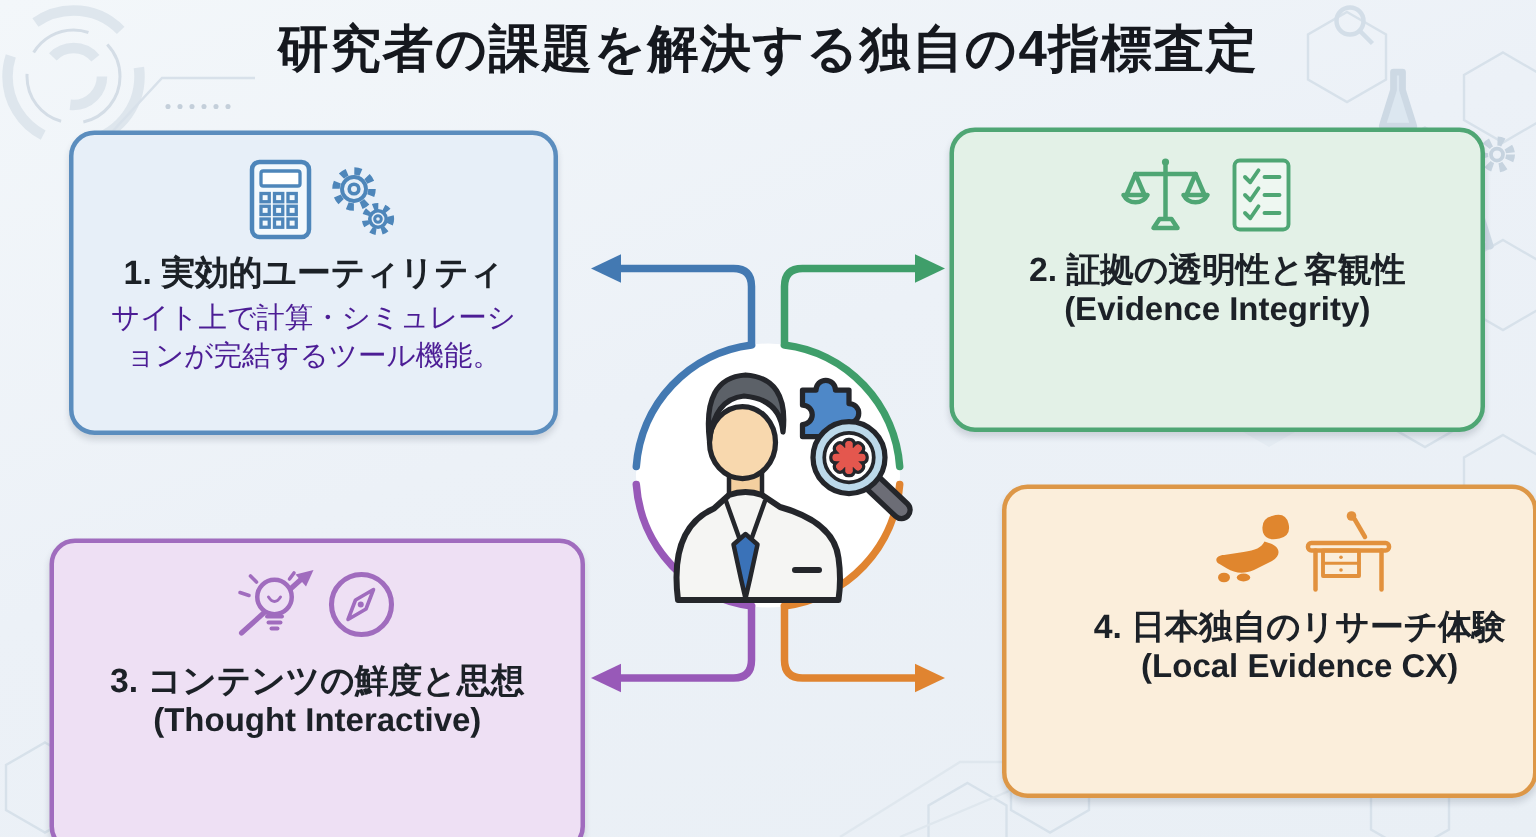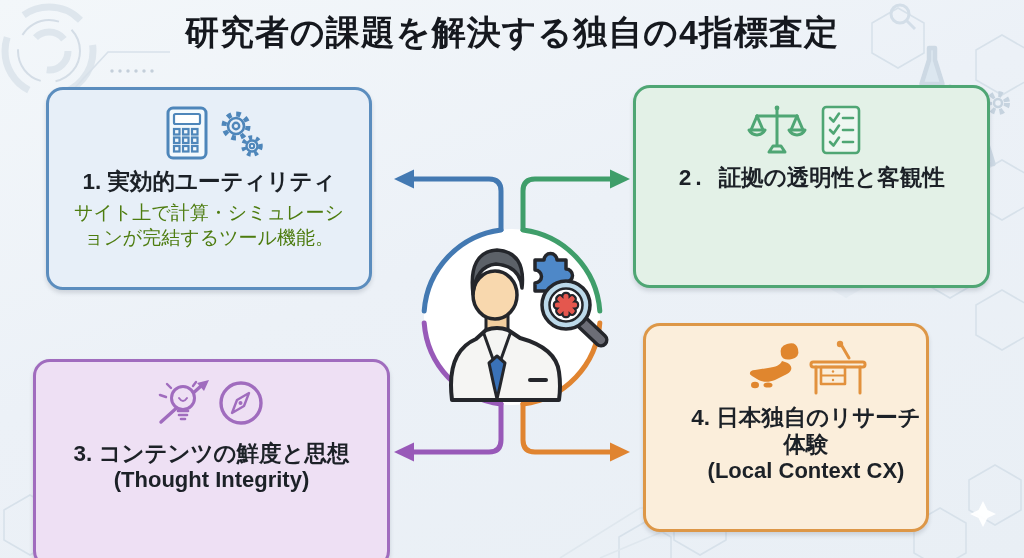--- a/index.html
+++ b/index.html
@@ -12,27 +12,27 @@
   .page-title{
     position:absolute;top:10px;left:0;width:100%;margin:0;text-align:center;
     font-size:34px;font-weight:800;letter-spacing:1px;color:#15181e;z-index:3;
   }
   .card{
     position:absolute;box-sizing:border-box;border:3px solid;border-radius:17px;
     display:flex;flex-direction:column;align-items:center;text-align:center;
     box-shadow:0 3px 4px rgba(60,70,90,.18);z-index:1;
   }
   .card-1{left:46px;top:87px;width:326px;height:203px;background:#e7eff8;border-color:#5b8dbe;}
-  .card-2{left:633px;top:85px;width:357px;height:203px;background:#e3f1e7;border-color:#4fa674;font-family:Liberation Mono, monospace;}
+  .card-2{left:633px;top:85px;width:357px;height:203px;background:#e3f1e7;border-color:#4fa674;}
   .card-3{left:33px;top:323px;width:357px;height:209px;background:#eee0f4;border-color:#a06cbe;margin-top:36px;}
-  .card-4{left:643px;top:323px;width:286px;height:209px;background:#fbeedb;border-color:#dd9747;padding-left:40px;}
+  .card-4{left:668px;top:323px;width:357px;height:209px;background:#fbeedb;border-color:#dd9747;padding-left:40px;}
   .card .icons{display:flex;align-items:flex-end;justify-content:center;gap:10px;margin-top:12px;height:60px;}
   .card .heading{margin:6px 0 0;font-size:22.5px;font-weight:700;color:#1c2127;line-height:1.2;}
   .card .subheading{margin:0;font-size:22px;font-weight:700;color:#1c2127;line-height:1.2;}
-  .card .body{margin:5px 0 0;padding:0 24px;font-size:19px;font-weight:500;color:#4d7c0f;line-height:1.32;}
+  .card .body{margin:5px 0 0;padding:0 24px;font-size:19px;font-weight:500;color:#4c1d95;line-height:1.32;}
   .center-svg{position:absolute;inset:0;z-index:2;pointer-events:none;}
 </style>
 </head>
 <body>
 
 <div class="stage">
 
   <svg class="bg-deco" viewBox="0 0 1024 558">
     <defs>
       <polygon id="hex" points="0,-30 26,-15 26,15 0,30 -26,15 -26,-15"></polygon>
@@ -150,20 +150,21 @@
               <line x1="96" y1="16" x2="106" y2="16"></line>
             <polyline points="83,28 86.5,31.5 92,23.5"></polyline>
               <line x1="96" y1="28" x2="106" y2="28"></line>
             <polyline points="83,40 86.5,43.5 92,35.5"></polyline>
               <line x1="96" y1="40" x2="106" y2="40"></line>
           </g>
         </g>
       </svg>
     </div>
     <div class="heading">2. 証拠の透明性と客観性</div>
+    <div class="subheading">(Evidence Integrity)</div>
   </div>
 
   <div class="card card-3">
     <div class="icons">
       <svg width="130" height="58" viewBox="0 0 130 58">
         <g fill="none" stroke="#a06cbe" stroke-linecap="round" stroke-linejoin="round">
           <line x1="14" y1="46" x2="54" y2="10" stroke-width="3.4"></line>
           <polygon points="62,4 50,7 57,15" fill="#a06cbe" stroke="none"></polygon>
           <line x1="20" y1="8" x2="24" y2="12" stroke-width="2.4"></line>
           <line x1="13" y1="19" x2="19" y2="21" stroke-width="2.4"></line>
@@ -175,21 +176,21 @@
           <line x1="34" y1="43" x2="38" y2="43" stroke-width="2.6"></line>
         </g>
         <g fill="none" stroke="#a06cbe" stroke-linejoin="round">
           <circle cx="94" cy="27" r="20" stroke-width="3.4"></circle>
           <polygon points="85,37 97,30 102,17 90,24" stroke-width="2.4"></polygon>
           <circle cx="93.5" cy="27" r="2" fill="#a06cbe" stroke="none"></circle>
         </g>
       </svg>
     </div>
     <div class="heading">3. コンテンツの鮮度と思想</div>
-    <div class="subheading">(Thought Integrity)</div>
+    <div class="subheading">(Thought Interactive)</div>
   </div>
 
   <div class="card card-4">
     <div class="icons">
       <svg width="134" height="58" viewBox="0 0 134 58">
         <g fill="#e0862e">
           <path d="M48 4 q9 -3 11 5 q2 8 -6 10 q-9 2 -11 -4 q-2 -9 6 -11 Z"></path>
           <path d="M46 22 C 53 24 55 30 48 34 L36 40 C 29 43 23 42 18 39 L13 36 C 9 34 11 30 16 30 L29 28 C 37 27 41 25 43 21 Z"></path>
           <ellipse cx="29" cy="45" rx="4.5" ry="2.6"></ellipse>
           <ellipse cx="16" cy="45" rx="4" ry="3.2"></ellipse>
@@ -201,21 +202,21 @@
           <line x1="77" y1="27" x2="77" y2="53" stroke-width="3"></line>
           <line x1="121" y1="27" x2="121" y2="53" stroke-width="3"></line>
           <rect x="82" y="27" width="24" height="17" stroke-width="2.6"></rect>
           <line x1="82" y1="35.5" x2="106" y2="35.5" stroke-width="2"></line>
           <circle cx="94" cy="31.5" r="1.2" fill="#e2913d" stroke="none"></circle>
           <circle cx="94" cy="40" r="1.2" fill="#e2913d" stroke="none"></circle>
         </g>
       </svg>
     </div>
     <div class="heading">4. 日本独自のリサーチ体験</div>
-    <div class="subheading">(Local Context CX)</div>
+    <div class="subheading">(Local Evidence CX)</div>
   </div>
 
   <svg class="center-svg" viewBox="0 0 1024 558">
     <circle cx="512" cy="317" r="88" fill="#ffffff"></circle>
 
     <g fill="none" stroke-width="5" stroke-linecap="round">
       <path d="M 501 230 A 88 88 0 0 0 424.2 311" stroke="#4379b2"></path>
       <path d="M 424.2 323 A 88 88 0 0 0 501 404" stroke="#9859b8"></path>
       <path d="M 523 230 A 88 88 0 0 1 599.8 311" stroke="#3f9e6a"></path>
       <path d="M 599.8 323 A 88 88 0 0 1 523 404" stroke="#e08430"></path>

